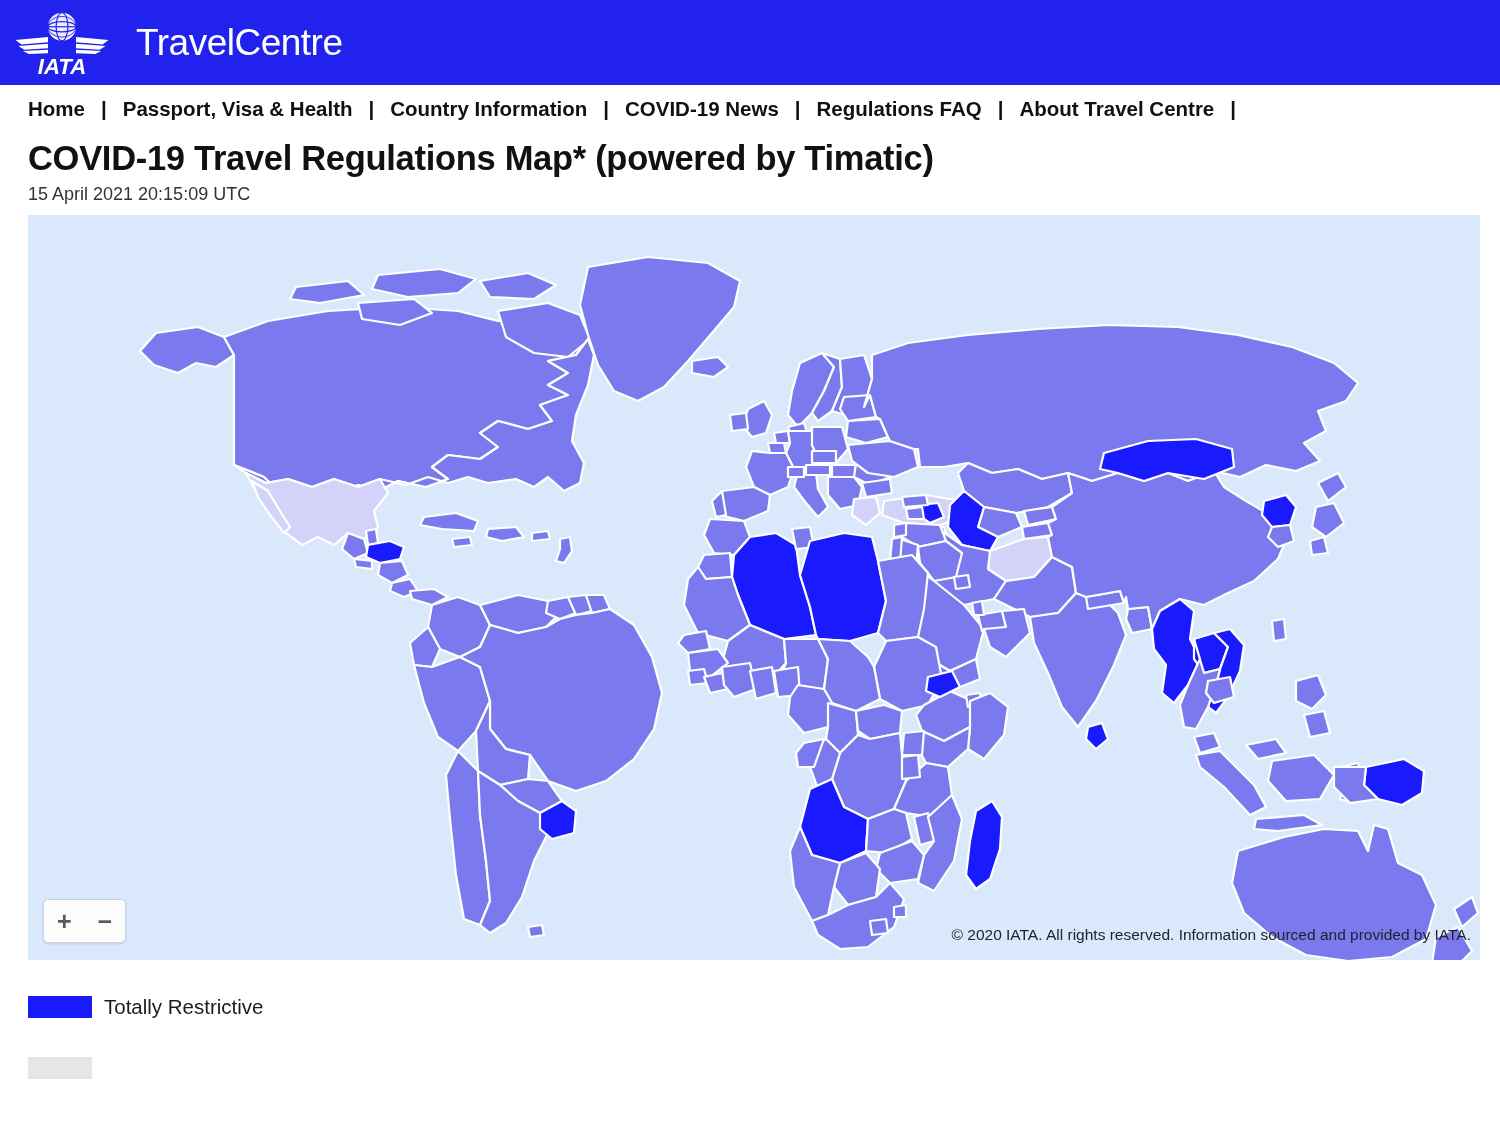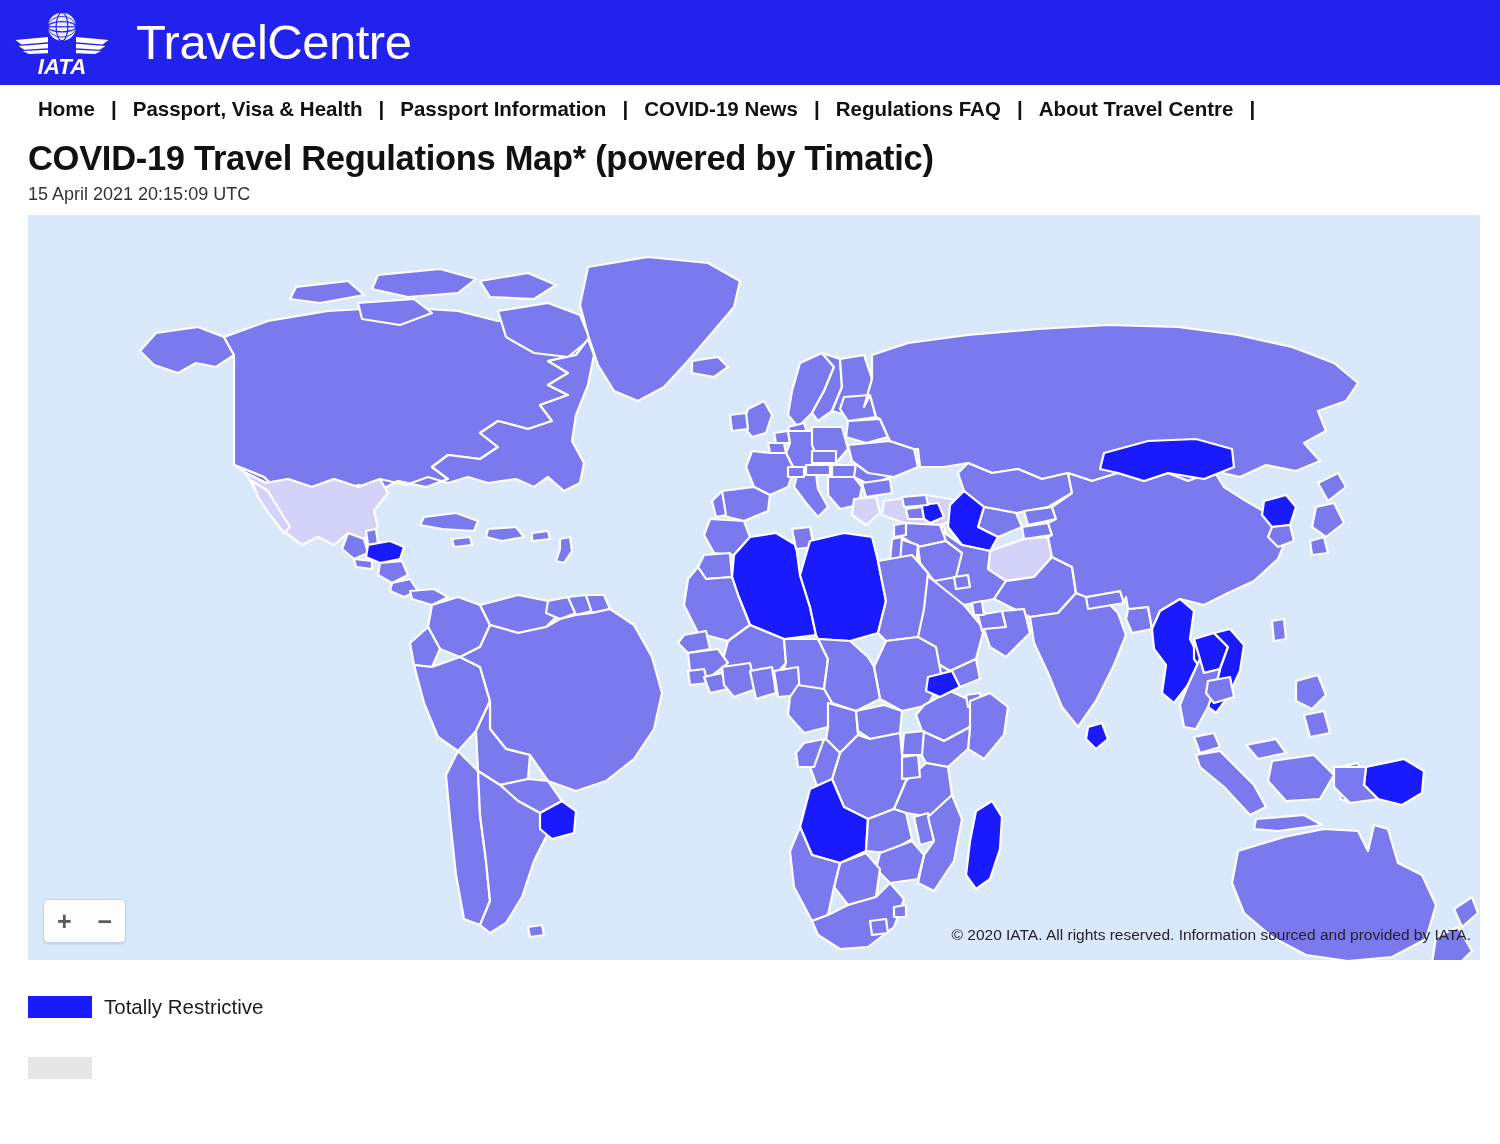--- a/index.html
+++ b/index.html
@@ -18,33 +18,33 @@
     padding:0 0 0 14px;
     box-sizing:border-box;
   }
   .logo{
     width:96px;height:72px;
     flex:0 0 auto;
     display:block;
   }
   .brand{
     color:#ffffff;
-    font-size:49px;
+    font-size:37px;
     font-weight:400;
     letter-spacing:-0.5px;
     margin-left:26px;
     line-height:1;
     white-space:nowrap;
   }
   
   .nav{
     height:48px;
     display:flex;
     align-items:center;
-    padding-left:38px;
+    padding-left:28px;
     box-sizing:border-box;
     background:#ffffff;
   }
   .nav a{
     color:#111111;
     font-size:20.5px;
     font-weight:bold;
     text-decoration:none;
     white-space:nowrap;
   }
@@ -157,21 +157,21 @@
     <text x="65" y="90" font-family="'Liberation Sans', sans-serif" font-size="30" font-weight="bold" font-style="italic" fill="#ffffff" text-anchor="middle">IATA</text>
   </svg>
   <div class="brand">TravelCentre</div>
 </div>
 
 <div class="nav">
   <a href="#">Home</a>
   <span class="sep">|</span>
   <a href="#">Passport, Visa &amp; Health</a>
   <span class="sep">|</span>
-  <a href="#">Passport Information</a>
+  <a href="#">Country Information</a>
   <span class="sep">|</span>
   <a href="#">COVID-19 News</a>
   <span class="sep">|</span>
   <a href="#">Regulations FAQ</a>
   <span class="sep">|</span>
   <a href="#">About Travel Centre</a>
   <span class="sep">|</span>
 </div>
 
 <div class="title">COVID-19 Travel Regulations Map* (powered by Timatic)</div>

